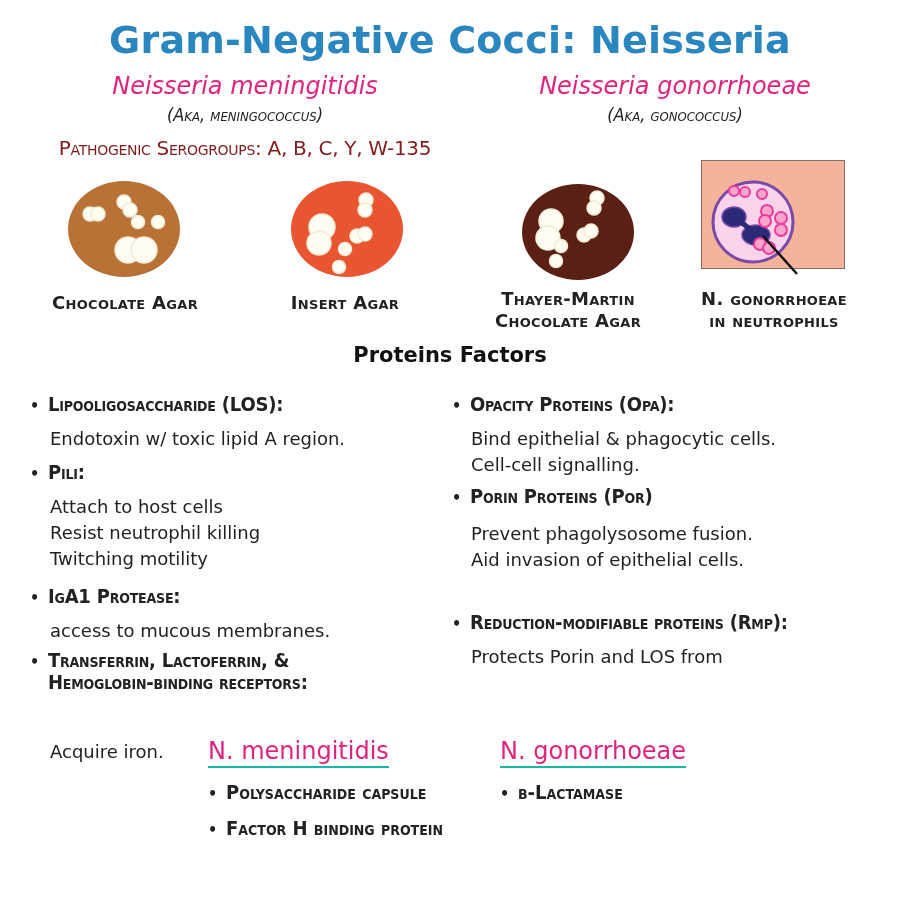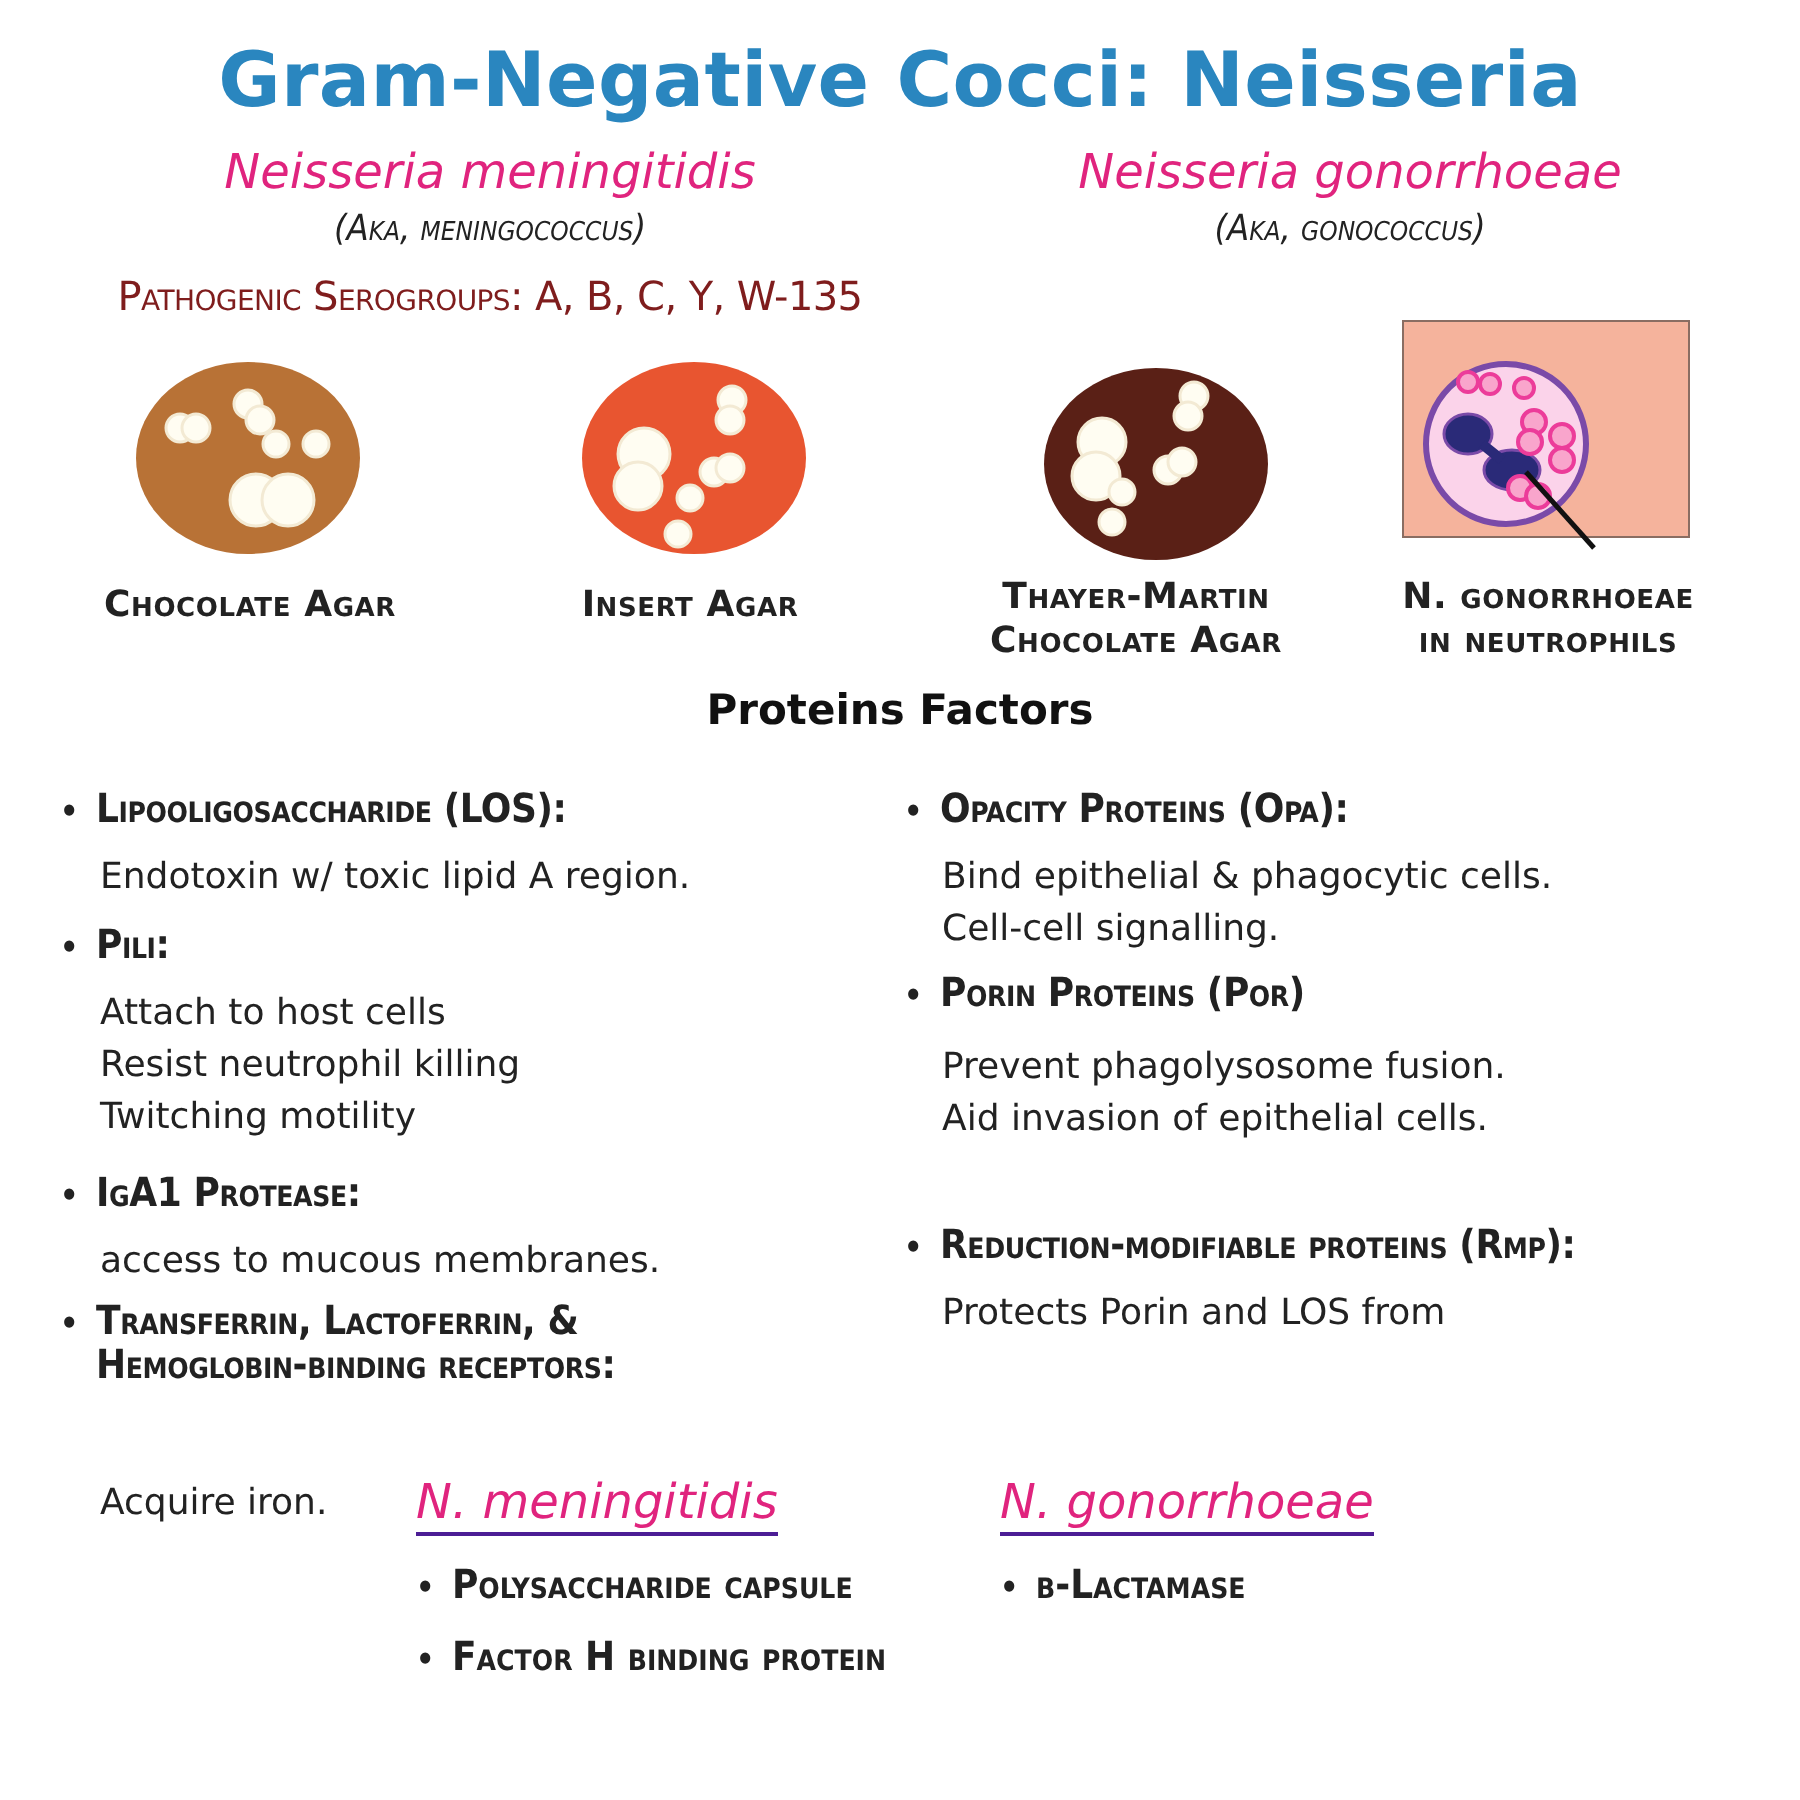--- a/index.html
+++ b/index.html
@@ -43,23 +43,23 @@
     font-family: "DejaVu Sans Condensed", "DejaVu Sans", sans-serif;
     font-weight: bold; font-variant: small-caps; font-size: 20px; color: #222;
     white-space: nowrap; letter-spacing: -0.2px;
   }
   .vf-head .bullet { display: inline-block; width: 18px; font-size: 16px; }
   .vf-body {
     font-family: "DejaVu Sans", sans-serif; font-size: 18px; color: #222;
     line-height: 26px; white-space: nowrap;
   }
   .sub-head {
-    font-family: "DejaVu Sans", sans-serif; font-style: italic;
+    font-family: "DejaVu Sans", sans-serif; 
     font-size: 24px; color: #e0247e;
-    border-bottom: 2px solid #4c1d95; display: inline-block; padding-bottom: 0; line-height: 30px;
+    border-bottom: 2px solid #14b8a6; display: inline-block; padding-bottom: 0; line-height: 30px;
   }
   .sub-item {
     font-family: "DejaVu Sans Condensed", "DejaVu Sans", sans-serif; font-weight: bold;
     font-variant: small-caps; font-size: 20px; color: #222; white-space: nowrap;
   }
   .sub-item .bullet { display: inline-block; width: 18px; font-size: 16px; }
 </style>
 </head>
 <body>
 

